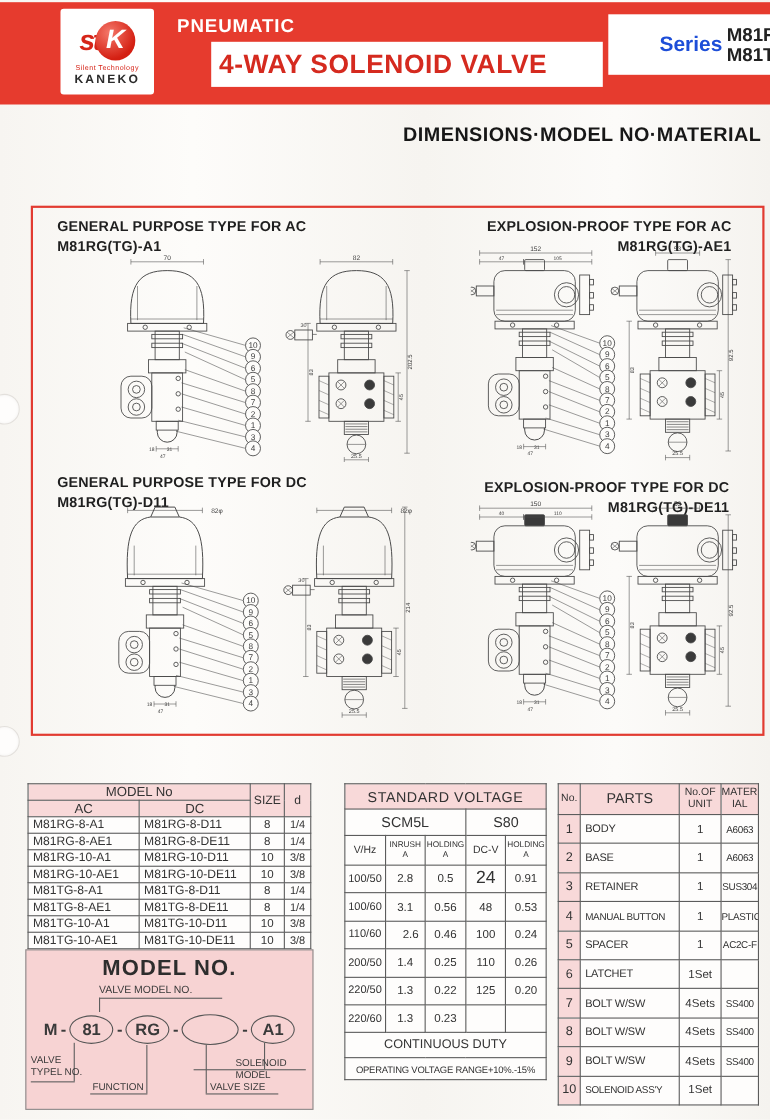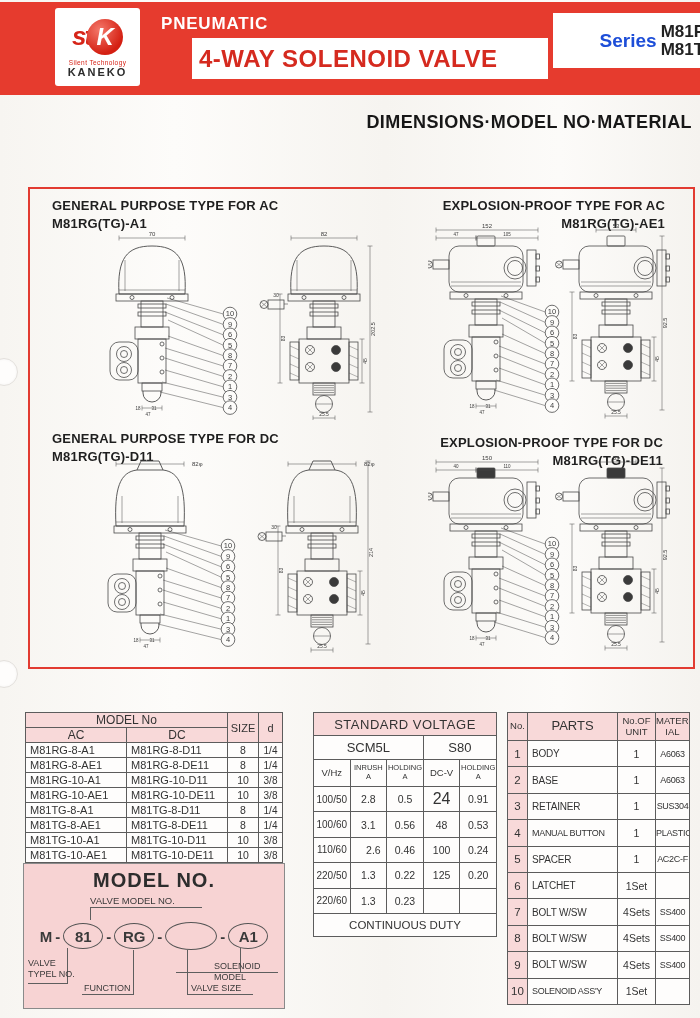--- a/index.html
+++ b/index.html
@@ -777,35 +777,45 @@
           <td style="height:24.4px;font-size:10.5px;">0.53</td>
         </tr>
         <tr>
           <td style="height:24.4px;font-size:10px;">110/60</td>
           <td style="height:24.4px;font-size:10.5px;padding-left:10px;">2.6</td>
           <td style="height:24.4px;font-size:10.5px;">0.46</td>
           <td style="height:24.4px;font-size:10.5px;">100</td>
           <td style="height:24.4px;font-size:10.5px;">0.24</td>
         </tr>
         <tr>
+          <td style="height:24.4px;font-size:10px;">200/50</td>
+          <td style="height:24.4px;font-size:10.5px;">1.4</td>
+          <td style="height:24.4px;font-size:10.5px;">0.25</td>
+          <td style="height:24.4px;font-size:10.5px;">110</td>
+          <td style="height:24.4px;font-size:10.5px;">0.26</td>
+        </tr>
+        <tr>
           <td style="height:24.4px;font-size:10px;text-align:center;">220/50</td>
           <td style="height:24.4px;font-size:10.5px;">1.3</td>
           <td style="height:24.4px;font-size:10.5px;">0.22</td>
           <td style="height:24.4px;font-size:10.5px;">125</td>
           <td style="height:24.4px;font-size:10.5px;">0.20</td>
         </tr>
         <tr>
           <td style="height:24.4px;font-size:10px;">220/60</td>
           <td style="height:24.4px;font-size:10.5px;">1.3</td>
           <td style="height:24.4px;font-size:10.5px;">0.23</td>
           <td style="height:24.4px;font-size:10.5px;"></td>
           <td style="height:24.4px;font-size:10.5px;"></td>
         </tr>
         <tr>
           <td colspan="5" style="height:22px;font-size:11.5px;">CONTINUOUS DUTY</td>
+        </tr>
+        <tr>
+          <td colspan="5" style="height:19px;font-size:8.6px;letter-spacing:-0.2px;">OPERATING VOLTAGE RANGE+10%.-15%</td>
         </tr>
       </tbody>
   </table>
 
   <table class="parts-table">
     <tbody id="parts-tbody">
         <tr>
           <td class="pink" style="height:27px;width:19px;font-size:9.5px;line-height:1.15;font-weight:normal;">No.</td>
           <td class="pink" style="height:27px;width:89px;font-size:13px;line-height:1.15;font-weight:normal;">PARTS</td>
           <td class="pink" style="height:27px;width:37px;font-size:9.5px;line-height:1.15;font-weight:normal;">No.OF<br>UNIT</td>

